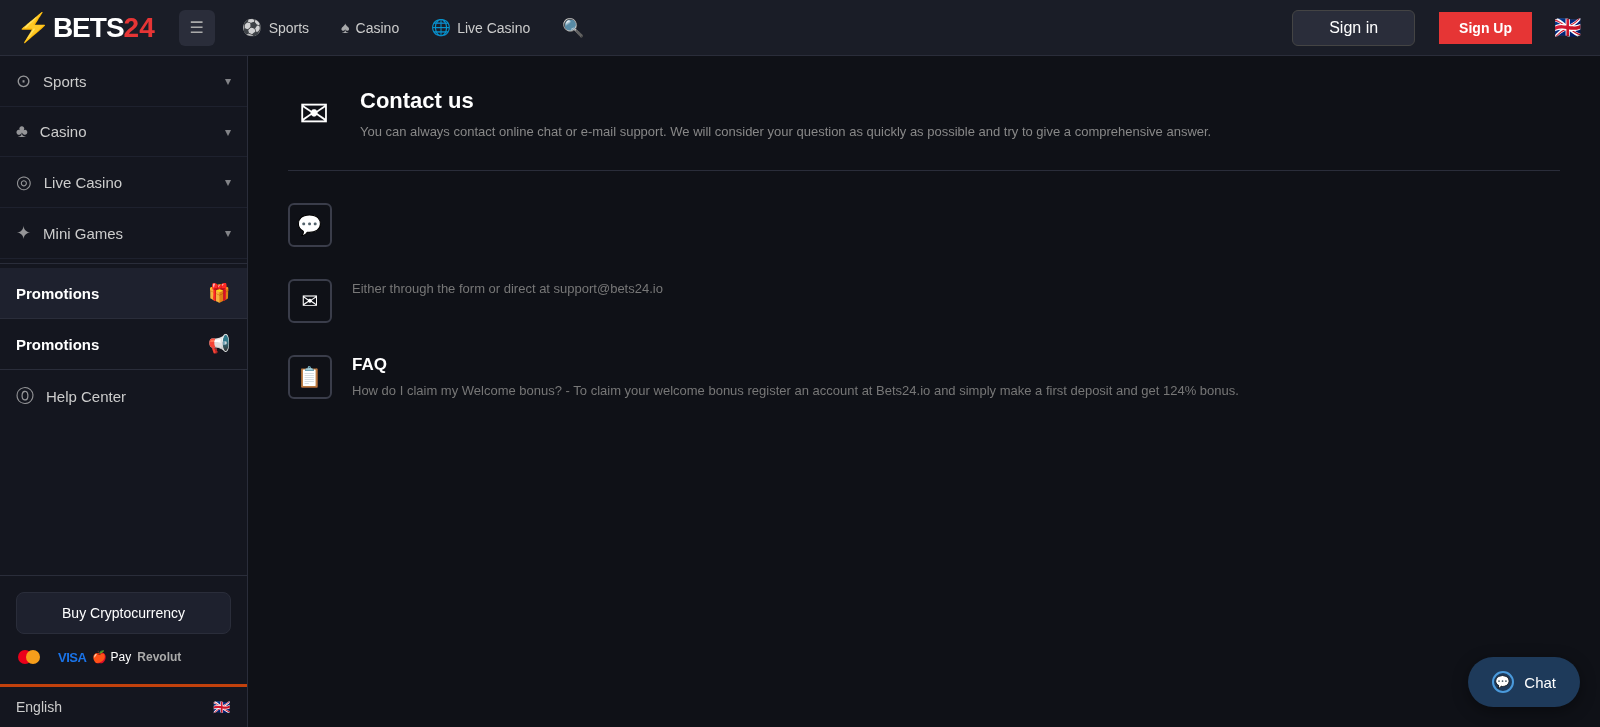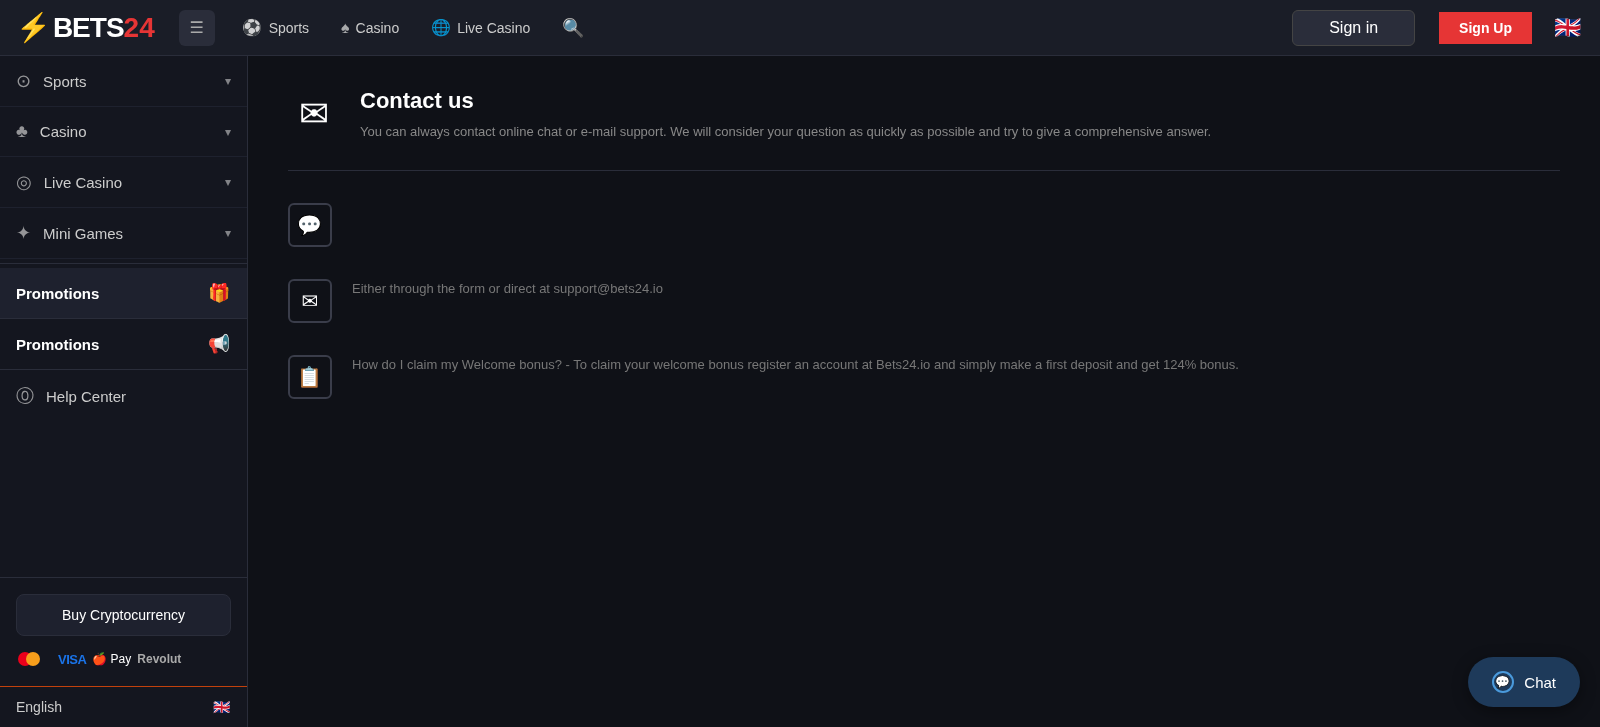--- a/index.html
+++ b/index.html
@@ -244,21 +244,21 @@
     .revolut-text {
       font-size: 12px;
       color: #aaa;
       font-weight: 700;
     }
     .lang-row {
       display: flex;
       align-items: center;
       justify-content: space-between;
       padding: 12px 16px;
-      border-top: 1px solid #c2410c;
+      border-top: 3px solid #c2410c;
       font-size: 14px;
       color: #ccc;
       cursor: pointer;
     }
 
     
     .main-content {
       flex: 1;
       background: #0f1117;
       padding: 32px 40px;
@@ -484,20 +484,21 @@
       <div>
         <div class="contact-section-desc">Either through the form or direct at support@bets24.io</div>
       </div>
     </div>
 
     <div class="contact-section">
       <div class="contact-section-icon">
         <span>📋</span>
       </div>
       <div>
+        <div class="contact-section-title">FAQ</div>
         <div class="contact-section-desc">How do I claim my Welcome bonus? - To claim your welcome bonus register an account at Bets24.io and simply make a first deposit and get 124% bonus.</div>
       </div>
     </div>
 
   </main>
 </div>
 
 <button class="chat-btn">
   <div class="chat-bubble-icon">💬</div>
   <span>Chat</span>

